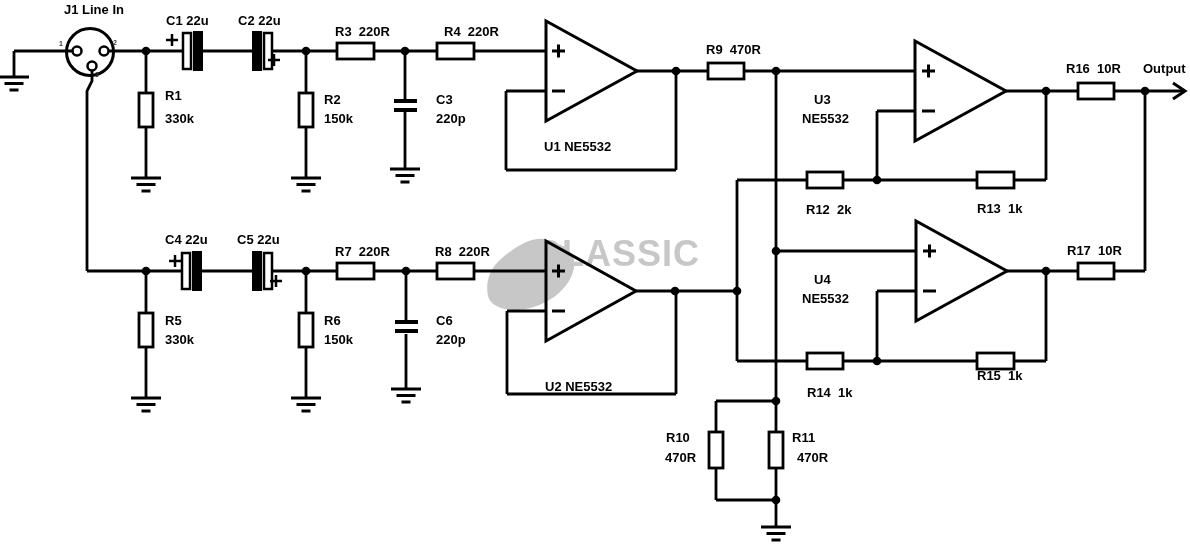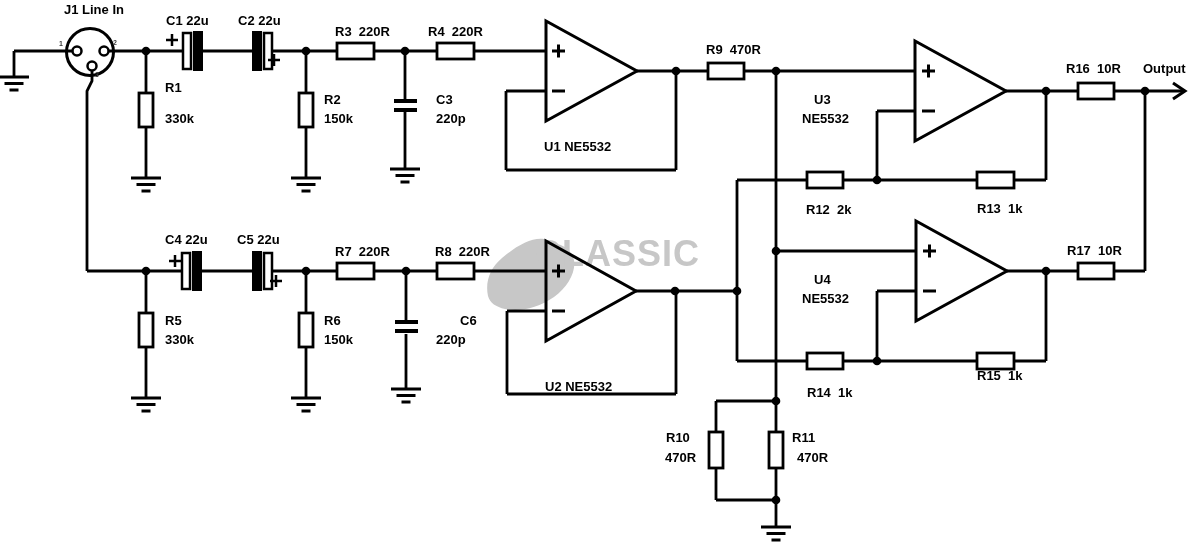--- a/index.html
+++ b/index.html
@@ -166,46 +166,46 @@
     </g>
   </svg>
 
   <div class="lbl" style="left:64px;top:2px">J1 Line In</div>
   <div class="pin" style="left:59px;top:40px">1</div>
   <div class="pin" style="left:113px;top:39px">2</div>
   <div class="pin" style="left:95px;top:71px">3</div>
 
   <div class="lbl" style="left:166px;top:13px">C1 22u</div>
   <div class="lbl" style="left:238px;top:13px">C2 22u</div>
-  <div class="lbl" style="left:165px;top:80px">R1</div>
+  <div class="lbl" style="left:165px;top:88px">R1</div>
   <div class="lbl" style="left:165px;top:111px">330k</div>
   <div class="lbl" style="left:324px;top:92px">R2</div>
   <div class="lbl" style="left:324px;top:111px">150k</div>
   <div class="lbl" style="left:335px;top:24px">R3  220R</div>
-  <div class="lbl" style="left:428px;top:24px">R4  220R</div>
+  <div class="lbl" style="left:444px;top:24px">R4  220R</div>
   <div class="lbl" style="left:436px;top:92px">C3</div>
   <div class="lbl" style="left:436px;top:111px">220p</div>
   <div class="lbl" style="left:544px;top:139px">U1 NE5532</div>
   <div class="lbl" style="left:706px;top:42px">R9  470R</div>
   <div class="lbl" style="left:814px;top:92px">U3</div>
   <div class="lbl" style="left:802px;top:111px">NE5532</div>
   <div class="lbl" style="left:806px;top:202px">R12  2k</div>
   <div class="lbl" style="left:977px;top:201px">R13  1k</div>
   <div class="lbl" style="left:1066px;top:61px">R16  10R</div>
   <div class="lbl" style="left:1143px;top:61px">Output</div>
 
   <div class="lbl" style="left:165px;top:232px">C4 22u</div>
   <div class="lbl" style="left:237px;top:232px">C5 22u</div>
   <div class="lbl" style="left:165px;top:313px">R5</div>
   <div class="lbl" style="left:165px;top:332px">330k</div>
   <div class="lbl" style="left:324px;top:313px">R6</div>
   <div class="lbl" style="left:324px;top:332px">150k</div>
   <div class="lbl" style="left:335px;top:244px">R7  220R</div>
   <div class="lbl" style="left:435px;top:244px">R8  220R</div>
-  <div class="lbl" style="left:460px;top:313px">C6</div>
+  <div class="lbl" style="left:436px;top:313px">C6</div>
   <div class="lbl" style="left:436px;top:332px">220p</div>
   <div class="lbl" style="left:545px;top:379px">U2 NE5532</div>
   <div class="lbl" style="left:814px;top:272px">U4</div>
   <div class="lbl" style="left:802px;top:291px">NE5532</div>
   <div class="lbl" style="left:807px;top:385px">R14  1k</div>
   <div class="lbl" style="left:977px;top:368px">R15  1k</div>
   <div class="lbl" style="left:1067px;top:243px">R17  10R</div>
 
   <div class="lbl" style="left:666px;top:430px">R10</div>
   <div class="lbl" style="left:665px;top:450px">470R</div>

